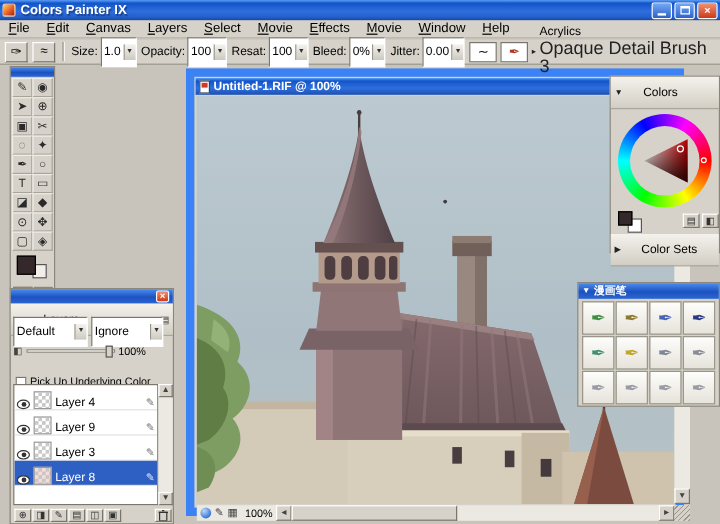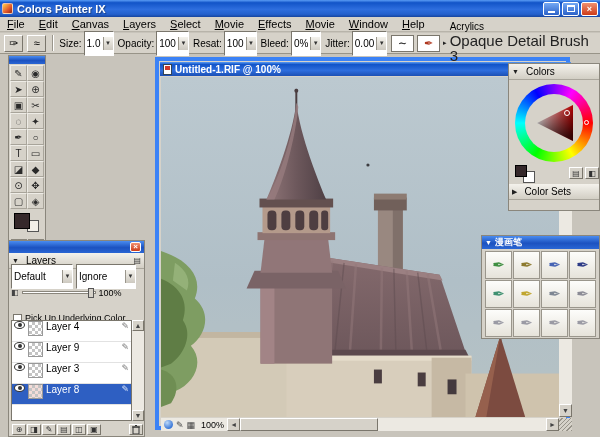--- a/index.html
+++ b/index.html
@@ -26,33 +26,33 @@
 .combo .val{padding:0 2px;min-width:18px}
 .spin{width:10px;height:13px;background:linear-gradient(#f4f2ec,#cdc9c0);border-left:1px solid #9a968c;font-size:6px;display:flex;align-items:center;justify-content:center;color:#333;font-style:normal}
 .brush-sel{margin-left:auto;display:flex;align-items:center;gap:3px;padding-right:2px}
 .preview-box{width:24px;height:17px;background:#fff;border:1px solid #7a766c;display:flex;align-items:center;justify-content:center;font-size:11px}
 .bs-text{line-height:1.05}
 .bs-cat{font-size:10px}
 .bs-var{font-size:15px;color:#222}
 
 .panel{position:absolute;background:#d6d2c9;border:1px solid #8a867c}
 .xp-bar{height:12px;background:linear-gradient(180deg,#4a8cf0 0%,#1c52c0 55%,#2a66d4 100%);display:flex;align-items:center;color:#fff;font-size:9px;font-weight:bold;padding:0 3px;gap:3px}
-.sec-head{height:16px;background:linear-gradient(#f4f2ec,#d2cec4);border-bottom:1px solid #aaa69c;display:flex;align-items:center;gap:7px;padding:0 3px;font-size:10px}
+.sec-head{height:27px;background:linear-gradient(#f4f2ec,#d2cec4);border-bottom:1px solid #aaa69c;display:flex;align-items:center;gap:17px;padding:0 3px;font-size:10px}
 .tri-glyph{font-size:7px;color:#222}
 .xclose{margin-left:auto;width:11px;height:10px;background:linear-gradient(180deg,#f09070,#cc3a18);border:1px solid #fff;border-radius:2px;color:#fff;font-size:8px;line-height:8px;text-align:center;font-weight:bold}
 
 .tools{display:grid;grid-template-columns:17px 17px;justify-content:center;padding-top:1px}
 .tcell{width:17px;height:16px;display:flex;align-items:center;justify-content:center;font-size:10px;color:#2a2a2a;border:1px solid;border-color:#eeece6 #a8a49a #a8a49a #eeece6;background:#d6d2c9}
 .tb-colors{position:relative;height:26px;margin:2px 3px}
 .front-sw{position:absolute;left:2px;top:2px;width:16px;height:16px;border:1px solid #000;z-index:2}
 .back-sw{position:absolute;left:15px;top:9px;width:12px;height:12px;border:1px solid #555}
 .papers{display:grid;grid-template-columns:16px 16px;gap:1px;justify-content:center;padding-bottom:2px}
 .paper{width:16px;height:12px;border:1px solid #8a867c}
 
-.docwin{position:absolute;left:155px;top:57px;width:415px;height:373px;background:#d6d2c9;border:4px solid #3b82f6;z-index:1}
+.docwin{position:absolute;left:155px;top:57px;width:415px;height:373px;background:#d6d2c9;border:7px solid #3b82f6;z-index:1}
 .doc-titlebar{position:absolute;left:1px;top:1px;width:411px;height:14px;display:flex;align-items:center;gap:3px;padding:0 3px;background:linear-gradient(180deg,#5a9cf5 0%,#1254c8 18%,#2e6ede 60%,#1c50b4 100%);color:#fff;font-weight:bold;font-size:10px}
 .doc-icon{width:9px;height:11px;background:#fff;border:1px solid #345;position:relative}
 .doc-icon::after{content:"";position:absolute;left:1px;top:1px;width:5px;height:4px;background:#d03a2a}
 .canvas-area{position:absolute;left:2px;top:16px;width:398px;height:340px;background:#b5c2c9}
 .sb-v{position:absolute;left:400px;top:16px;width:13px;height:340px;background:#ece9e2}
 .sb-h{position:absolute;left:2px;top:357px;width:411px;height:13px;background:#ece9e2;display:flex;align-items:center}
 .sb-btn{width:13px;height:13px;background:#d6d2c9;border:1px solid;border-color:#fff #7a766c #7a766c #fff;font-size:7px;display:flex;align-items:center;justify-content:center;color:#444;flex:none}
 .sb-thumb{background:#d6d2c9;border:1px solid;border-color:#fff #7a766c #7a766c #fff}
 .statusbar-left{display:flex;align-items:center;gap:3px;padding:0 3px;flex:none}
 .orb{width:9px;height:9px;border-radius:50%;background:radial-gradient(circle at 35% 30%,#bcd8f8,#3a78d8 70%)}
@@ -73,21 +73,21 @@
 .pen-cell{width:27px;height:28px;background:linear-gradient(180deg,#fdfdfb,#e6e3da);border:1px solid #9a968c;display:flex;align-items:center;justify-content:center}
 .pen-cell span{font-size:15px}
 
 .lay-combo-row{position:absolute;left:2px;top:26px;height:18px;display:flex;gap:3px;align-items:center}
 .slider-row{position:absolute;left:2px;top:45px;width:131px;height:13px;display:flex;align-items:center;gap:3px;font-size:9px}
 .sl-track{width:74px;height:3px;border:1px solid #8a867c;background:#fff;position:relative}
 .sl-thumb{position:absolute;right:1px;top:-4px;width:6px;height:10px;background:#d6d2c9;border:1px solid #555}
 .chk-row{position:absolute;left:4px;height:12px;display:flex;align-items:center;gap:3px;font-size:9px}
 .chk{width:9px;height:9px;background:#fff;border:1px solid #7a766c}
 .llist{position:absolute;left:2px;top:79px;width:121px;height:101px;background:#fff;border:1px solid #7a766c;overflow:hidden}
-.lrow{height:21px;display:flex;align-items:flex-start;gap:3px;border-bottom:1px solid #e2e2e2;padding:0 2px}
+.lrow{height:21px;display:flex;align-items:flex-end;gap:3px;border-bottom:1px solid #e2e2e2;padding:0 2px}
 .lrow.sel{background:#2e5fc2;color:#fff}
 .eye{width:11px;height:8px;border:1px solid #333;border-radius:50%;position:relative;background:#fff;flex:none}
 .eye::after{content:"";position:absolute;left:3px;top:1px;width:4px;height:4px;border-radius:50%;background:#333}
 .thumb{width:15px;height:15px;border:1px solid #999;flex:none;background-color:#fff;background-image:linear-gradient(45deg,#c4c4c4 25%,transparent 25%,transparent 75%,#c4c4c4 75%),linear-gradient(45deg,#c4c4c4 25%,transparent 25%,transparent 75%,#c4c4c4 75%);background-size:6px 6px;background-position:0 0,3px 3px}
 .lname{font-size:10px;flex:1;white-space:nowrap}
 .lpencil{font-size:9px;color:#777}
 .lrow.sel .lpencil{color:#dce6fa}
 .lay-sb{position:absolute;left:123px;top:79px;width:12px;height:101px;background:#ece9e2}
 .lay-icons{position:absolute;left:2px;top:182px;width:133px;height:13px;display:flex;align-items:center;gap:1px;padding:0 1px}
 .licon{width:14px;height:11px;background:#d6d2c9;border:1px solid;border-color:#fff #7a766c #7a766c #fff;font-size:8px;display:flex;align-items:center;justify-content:center;color:#333}

